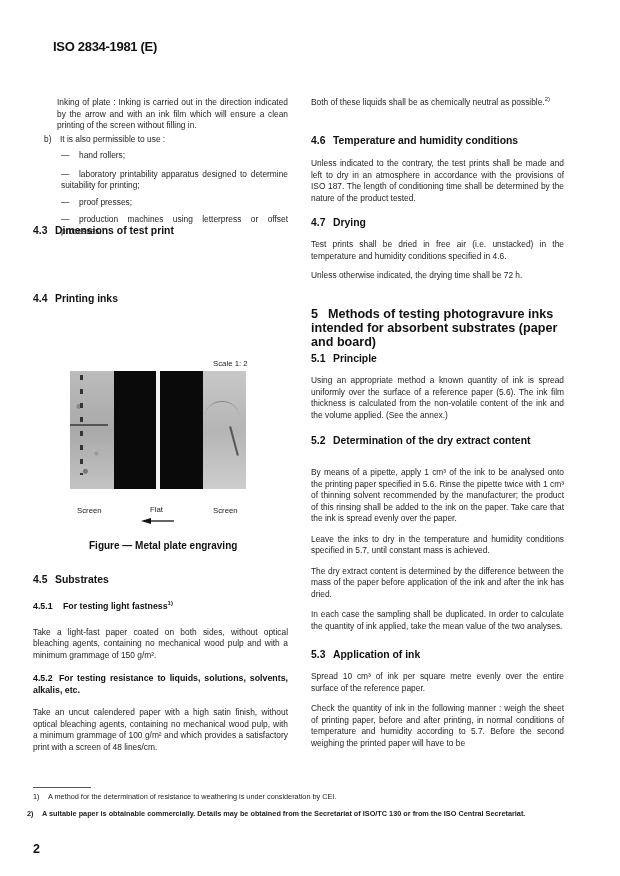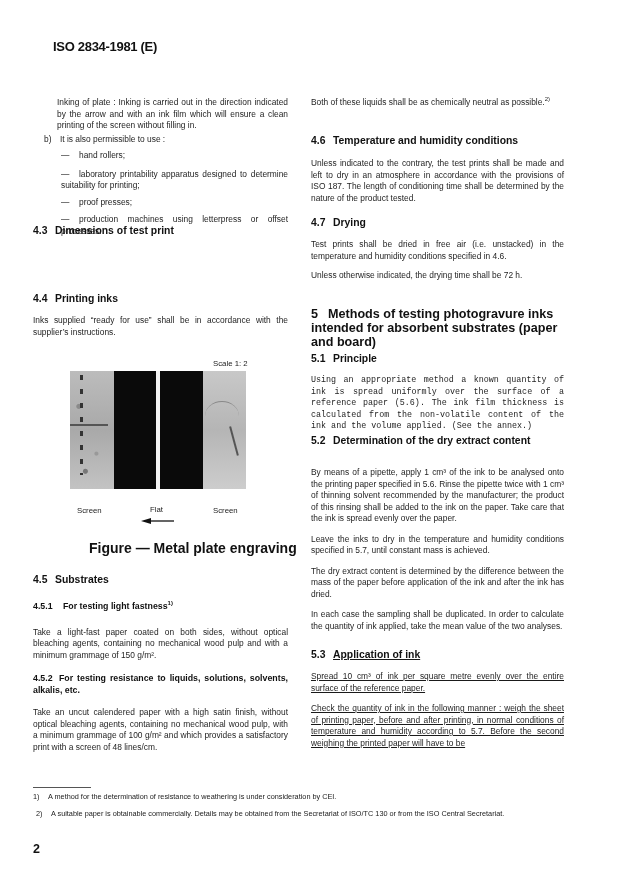--- a/index.html
+++ b/index.html
@@ -90,21 +90,21 @@
     }
     .screen-r .streak {
       position: absolute; left: 30px; top: 55px; width: 2px; height: 30px;
       background: #555; transform: rotate(-15deg);
     }
     .screen-r .arc {
       position: absolute; left: 2px; top: 30px; width: 34px; height: 30px;
       border-top: 1px solid #888; border-radius: 50% 50% 0 0;
     }
     .fig-label { font-size: 7.8px; color: #222; }
-    .fig-caption { font-size: 14px; font-weight: bold; color: #111; }
+    .fig-caption { font-size: 10px; font-weight: bold; color: #111; }
     .arrow {
       position: absolute; left: 141px; top: 518px; width: 33px; height: 6px;
     }
     .footnote-rule {
       left: 33px; top: 787px; width: 58px; height: 1px; background: #555;
     }
     .footnote {
       font-size: 7.3px; line-height: 10px; color: #222;
     }
     .footnote .fn-num { display: inline-block; width: 15px; }
@@ -133,21 +133,20 @@
   <div class="dash-item" style="margin-top:5px;"><span class="dash">—</span><span>proof presses;</span></div>
   <div class="dash-item" style="margin-top:6px;"><span class="dash">—</span><span>production machines using letterpress or offset processes.</span></div>
 </div>
 
 <div class="col col-left" style="top:224px;">
   <h2 class="sec"><span class="num">4.3</span><span>Dimensions of test print</span></h2>
 </div>
 
 <div class="col col-left" style="top:292px;">
   <h2 class="sec"><span class="num">4.4</span><span>Printing inks</span></h2>
-  <p class="body" style="margin-top:10px;">Inks supplied “ready for use” shall be in accordance with the supplier’s instructions.</p>
 </div>
 
 <div class="abs fig-label" style="left:213px; top:359px;">Scale 1: 2</div>
 <div class="figure-img">
   <div class="screen-l">
       <div class="dots"></div>
       <div class="hline"></div>
     </div>
   <div class="flat-l"></div>
   <div class="gap"></div>
@@ -194,38 +193,38 @@
   <p class="body" style="margin-top:10px;">Test prints shall be dried in free air (i.e. unstacked) in the temperature and humidity conditions specified in 4.6.</p>
   <p class="body" style="margin-top:8px;">Unless otherwise indicated, the drying time shall be 72 h.</p>
 </div>
 
 <div class="col col-right" style="top:307px;">
   <h1 class="clause"><span style="display:inline-block;width:17px;">5</span><span>Methods of testing photogravure inks intended for absorbent substrates (paper and board)</span></h1>
 </div>
 
 <div class="col col-right" style="top:352px;">
   <h2 class="sec"><span class="num">5.1</span><span>Principle</span></h2>
-  <p class="body" style="margin-top:10px;font-family:Liberation Mono, monospace;">Using an appropriate method a known quantity of ink is spread uniformly over the surface of a reference paper (5.6). The ink film thickness is calculated from the non-volatile content of the ink and the volume applied. (See the annex.)</p>
+  <p class="body" style="margin-top:10px;">Using an appropriate method a known quantity of ink is spread uniformly over the surface of a reference paper (5.6). The ink film thickness is calculated from the non-volatile content of the ink and the volume applied. (See the annex.)</p>
 </div>
 
 <div class="col col-right" style="top:434px;">
   <h2 class="sec"><span class="num">5.2</span><span>Determination of the dry extract content</span></h2>
   <p class="body" style="margin-top:20px;">By means of a pipette, apply 1 cm³ of the ink to be analysed onto the printing paper specified in 5.6. Rinse the pipette twice with 1 cm³ of thinning solvent recommended by the manufacturer; the product of this rinsing shall be added to the ink on the paper. Take care that the ink is spread evenly over the paper.</p>
   <p class="body" style="margin-top:9px;">Leave the inks to dry in the temperature and humidity conditions specified in 5.7, until constant mass is achieved.</p>
   <p class="body" style="margin-top:9px;">The dry extract content is determined by the difference between the mass of the paper before application of the ink and after the ink has dried.</p>
   <p class="body" style="margin-top:9px;">In each case the sampling shall be duplicated. In order to calculate the quantity of ink applied, take the mean value of the two analyses.</p>
 </div>
 
-<div class="col col-right" style="top:648px;text-decoration:underline;">
+<div class="col col-right" style="top:648px;">
   <h2 class="sec"><span class="num">5.3</span><span>Application of ink</span></h2>
   <p class="body" style="margin-top:10px;">Spread 10 cm³ of ink per square metre evenly over the entire surface of the reference paper.</p>
   <p class="body" style="margin-top:9px;">Check the quantity of ink in the following manner : weigh the sheet of printing paper, before and after printing, in normal conditions of temperature and humidity according to 5.7. Before the second weighing the printed paper will have to be</p>
 </div>
 
 <div class="abs footnote-rule"></div>
 <div class="abs footnote" style="left:33px; top:792px; width:560px;">
   <span class="fn-num">1)</span><span>A method for the determination of resistance to weathering is under consideration by CEI.</span>
 </div>
-<div class="abs footnote" style="left:36px; top:809px; width:580px;">
+<div class="abs footnote" style="left:27px; top:809px; width:580px;font-weight:bold;">
   <span class="fn-num">2)</span><span>A suitable paper is obtainable commercially. Details may be obtained from the Secretariat of ISO/TC 130 or from the ISO Central Secretariat.</span>
 </div>
 
 <div class="abs page-num">2</div>
 
 </body></html>

